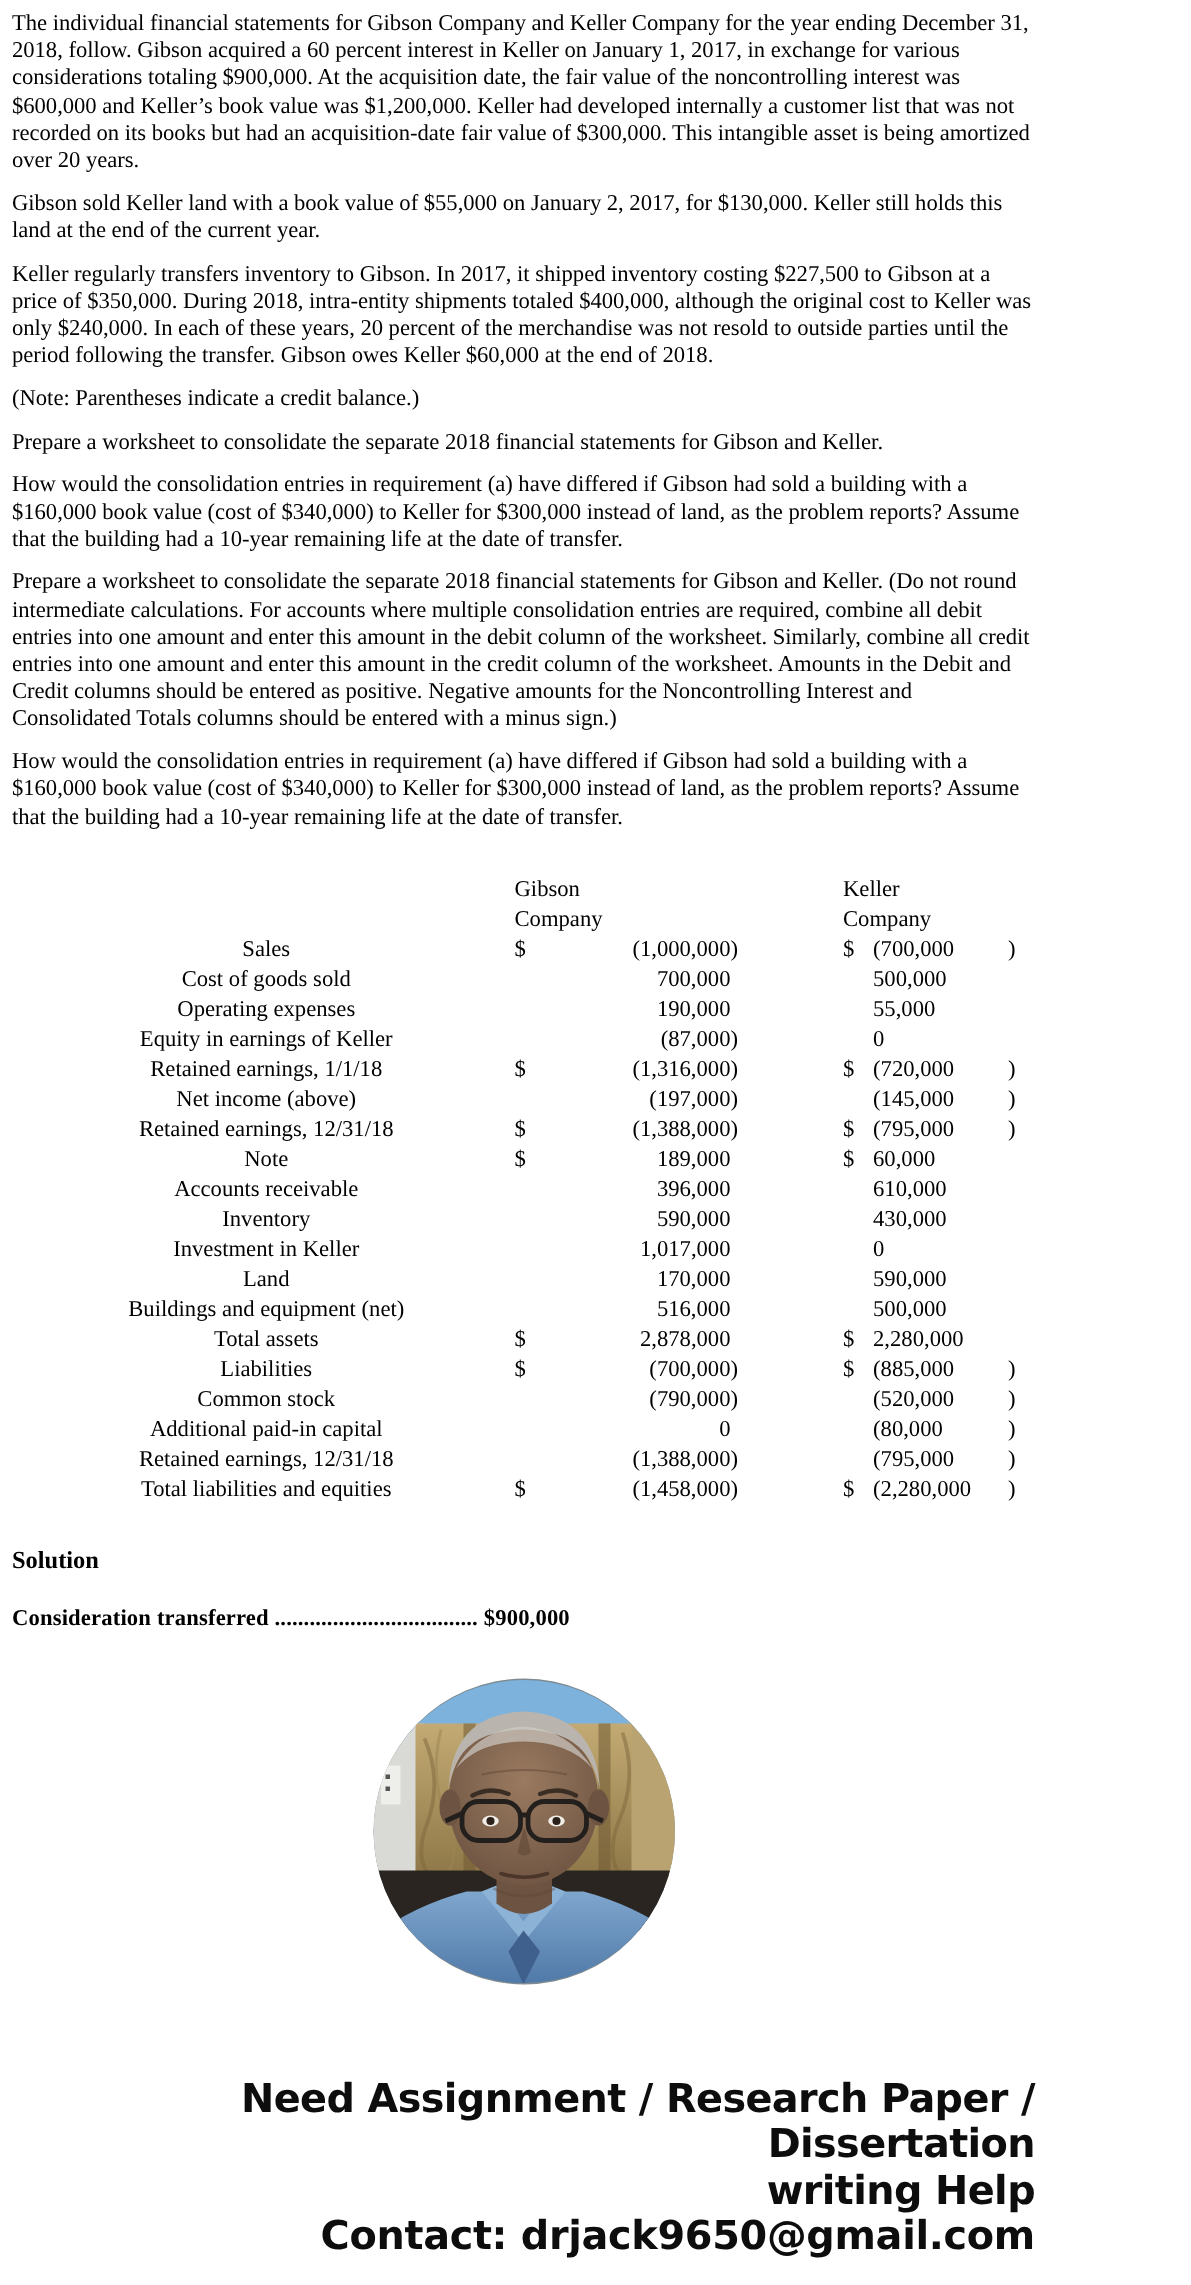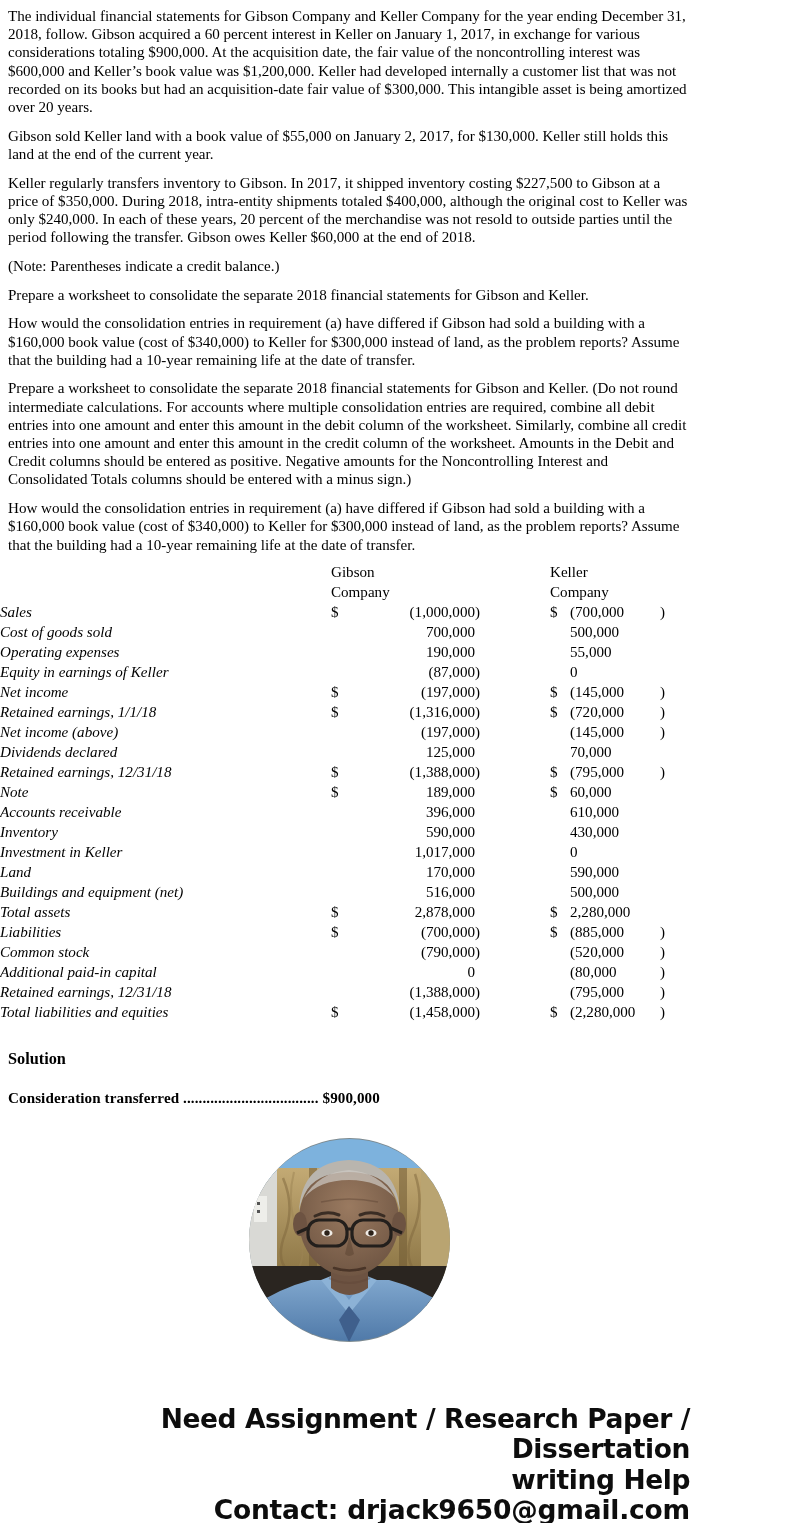--- a/index.html
+++ b/index.html
@@ -31,22 +31,22 @@
     line-height: 18.2px;
     text-align: left;
     margin: 0 0 10.5px 0;
     letter-spacing: -0.02px;
     color: #000;
   }
   .para:last-child { margin-bottom: 0; }
 
   
   .fin-wrap {
-    margin-top: 8px;
-    padding-left: 0;
+    margin-top: 29px;
+    padding-left: 12px;
   }
   table.fin {
     border-collapse: collapse;
     border-spacing: 0;
     font-size: 15.1px;
     line-height: 20px;
     width: 700px;
     table-layout: fixed;
   }
   table.fin th, table.fin td {
@@ -62,22 +62,21 @@
   col.c-g-cur   { width: 20px;  }
   col.c-g-num   { width: 124px; }
   col.c-g-par   { width: 40px;  }
   col.c-gap     { width: 35px;  }
   col.c-k-cur   { width: 20px;  }
   col.c-k-num   { width: 90px;  }
   col.c-k-par   { width: 40px;  }
 
   td.label {
     padding-left: 11px;
-    text-align: left;
-    font-style: italic;
+    text-align: center;
   }
   th.hdr {
     text-align: left;
     padding-left: 1px;
     vertical-align: bottom;
     line-height: 20px;
   }
   th.hdr .hl { display: block; }
   td.cur {
     text-align: left;
@@ -223,58 +222,38 @@
             <td class="label">Equity in earnings of Keller</td>
             <td class="cur"></td>
             <td class="num-r">(87,000</td>
             <td class="par">)</td>
             <td class=""></td>
             <td class="cur"></td>
             <td class="num-l">0</td>
             <td class="par"></td>
           </tr>
           <tr>
-            <td class="label">Net income</td>
-            <td class="cur">$</td>
+            <td class="label">Retained earnings, 1/1/18</td>
+            <td class="cur">$</td>
+            <td class="num-r">(1,316,000</td>
+            <td class="par">)</td>
+            <td class=""></td>
+            <td class="cur">$</td>
+            <td class="num-l">(720,000</td>
+            <td class="par">)</td>
+          </tr>
+          <tr>
+            <td class="label">Net income (above)</td>
+            <td class="cur"></td>
             <td class="num-r">(197,000</td>
             <td class="par">)</td>
             <td class=""></td>
-            <td class="cur">$</td>
+            <td class="cur"></td>
             <td class="num-l">(145,000</td>
             <td class="par">)</td>
-          </tr>
-          <tr>
-            <td class="label">Retained earnings, 1/1/18</td>
-            <td class="cur">$</td>
-            <td class="num-r">(1,316,000</td>
-            <td class="par">)</td>
-            <td class=""></td>
-            <td class="cur">$</td>
-            <td class="num-l">(720,000</td>
-            <td class="par">)</td>
-          </tr>
-          <tr>
-            <td class="label">Net income (above)</td>
-            <td class="cur"></td>
-            <td class="num-r">(197,000</td>
-            <td class="par">)</td>
-            <td class=""></td>
-            <td class="cur"></td>
-            <td class="num-l">(145,000</td>
-            <td class="par">)</td>
-          </tr>
-          <tr>
-            <td class="label">Dividends declared</td>
-            <td class="cur"></td>
-            <td class="num-r">125,000</td>
-            <td class="par"></td>
-            <td class=""></td>
-            <td class="cur"></td>
-            <td class="num-l">70,000</td>
-            <td class="par"></td>
           </tr>
           <tr>
             <td class="label">Retained earnings, 12/31/18</td>
             <td class="cur">$</td>
             <td class="num-r">(1,388,000</td>
             <td class="par">)</td>
             <td class=""></td>
             <td class="cur">$</td>
             <td class="num-l">(795,000</td>
             <td class="par">)</td>

